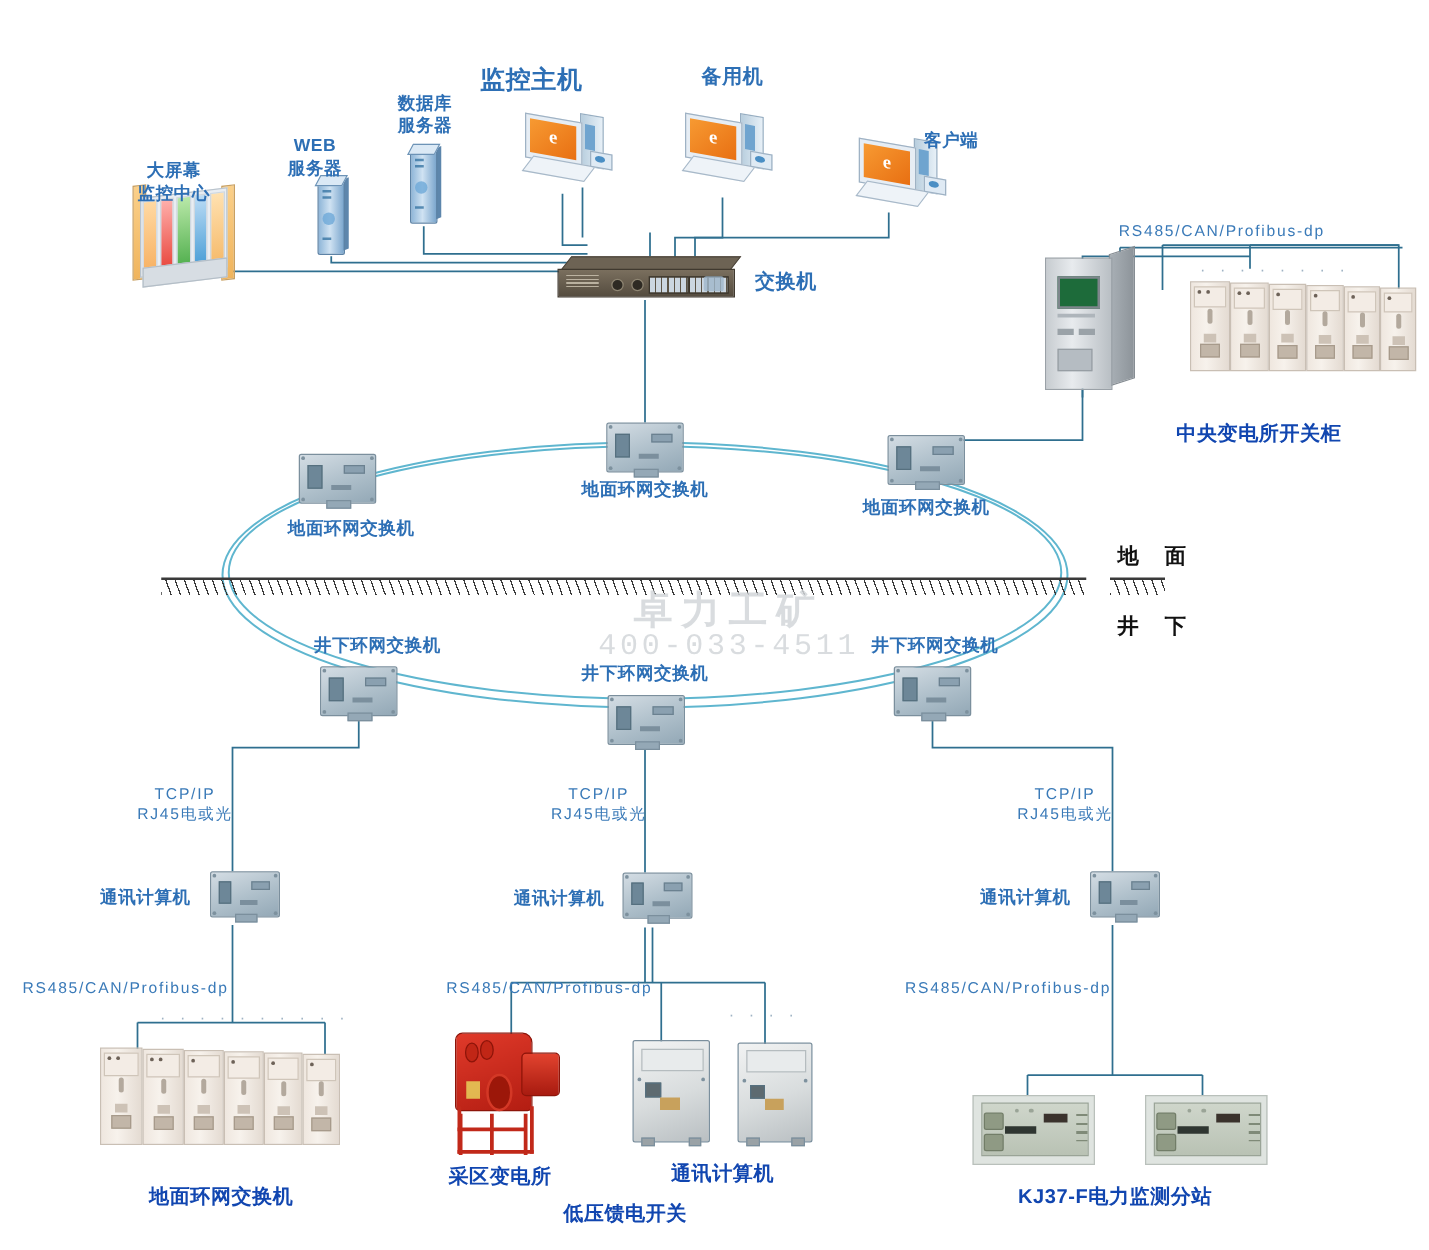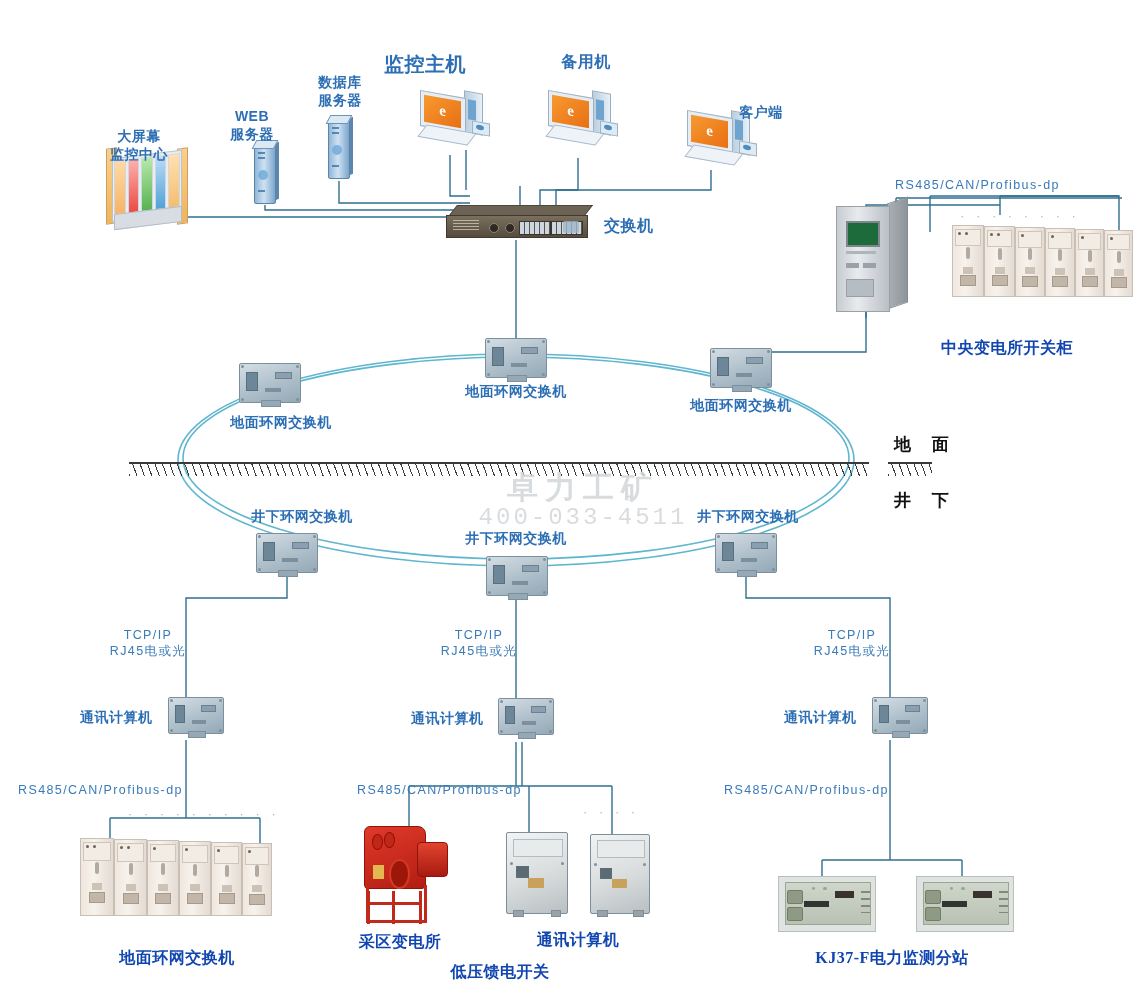--- a/index.html
+++ b/index.html
@@ -602,15 +602,15 @@
   <div class="kj" style="left:916px;top:876px;width:96px;height:54px;">
     <div class="kj-plate"></div>
     <div class="kj-con" style="left:8%;top:24%;"></div>
     <div class="kj-con" style="left:8%;top:56%;"></div>
     <div class="kj-strip"></div>
     <div class="kj-disp"></div>
     <div class="kj-dot" style="left:34%;top:18%;"></div>
     <div class="kj-dot" style="left:46%;top:18%;"></div>
     <div class="kj-txt"></div>
   </div>
-  <div class="lbl blue-big ctr" style="left:892px;top:948px;font-family:Liberation Serif, serif;">KJ37-F电力监测分站</div>
+  <div class="lbl blue-big ctr" style="left:892px;top:948px;">KJ37-F电力监测分站</div>
 
 </div>
 
 </body></html>

